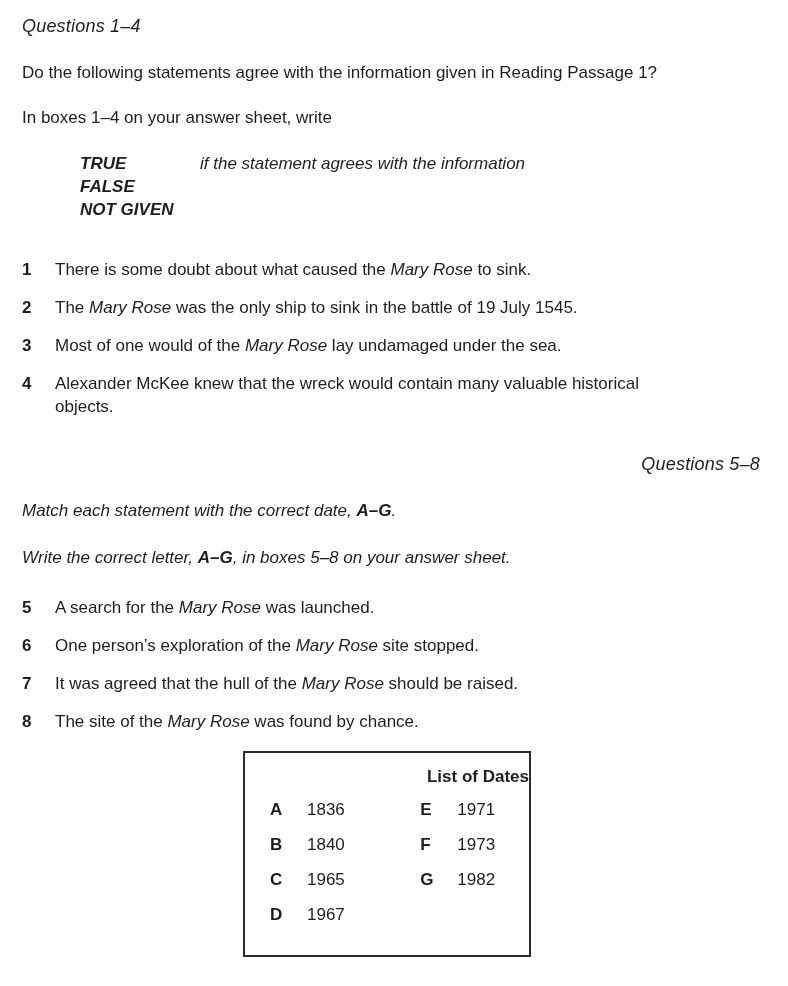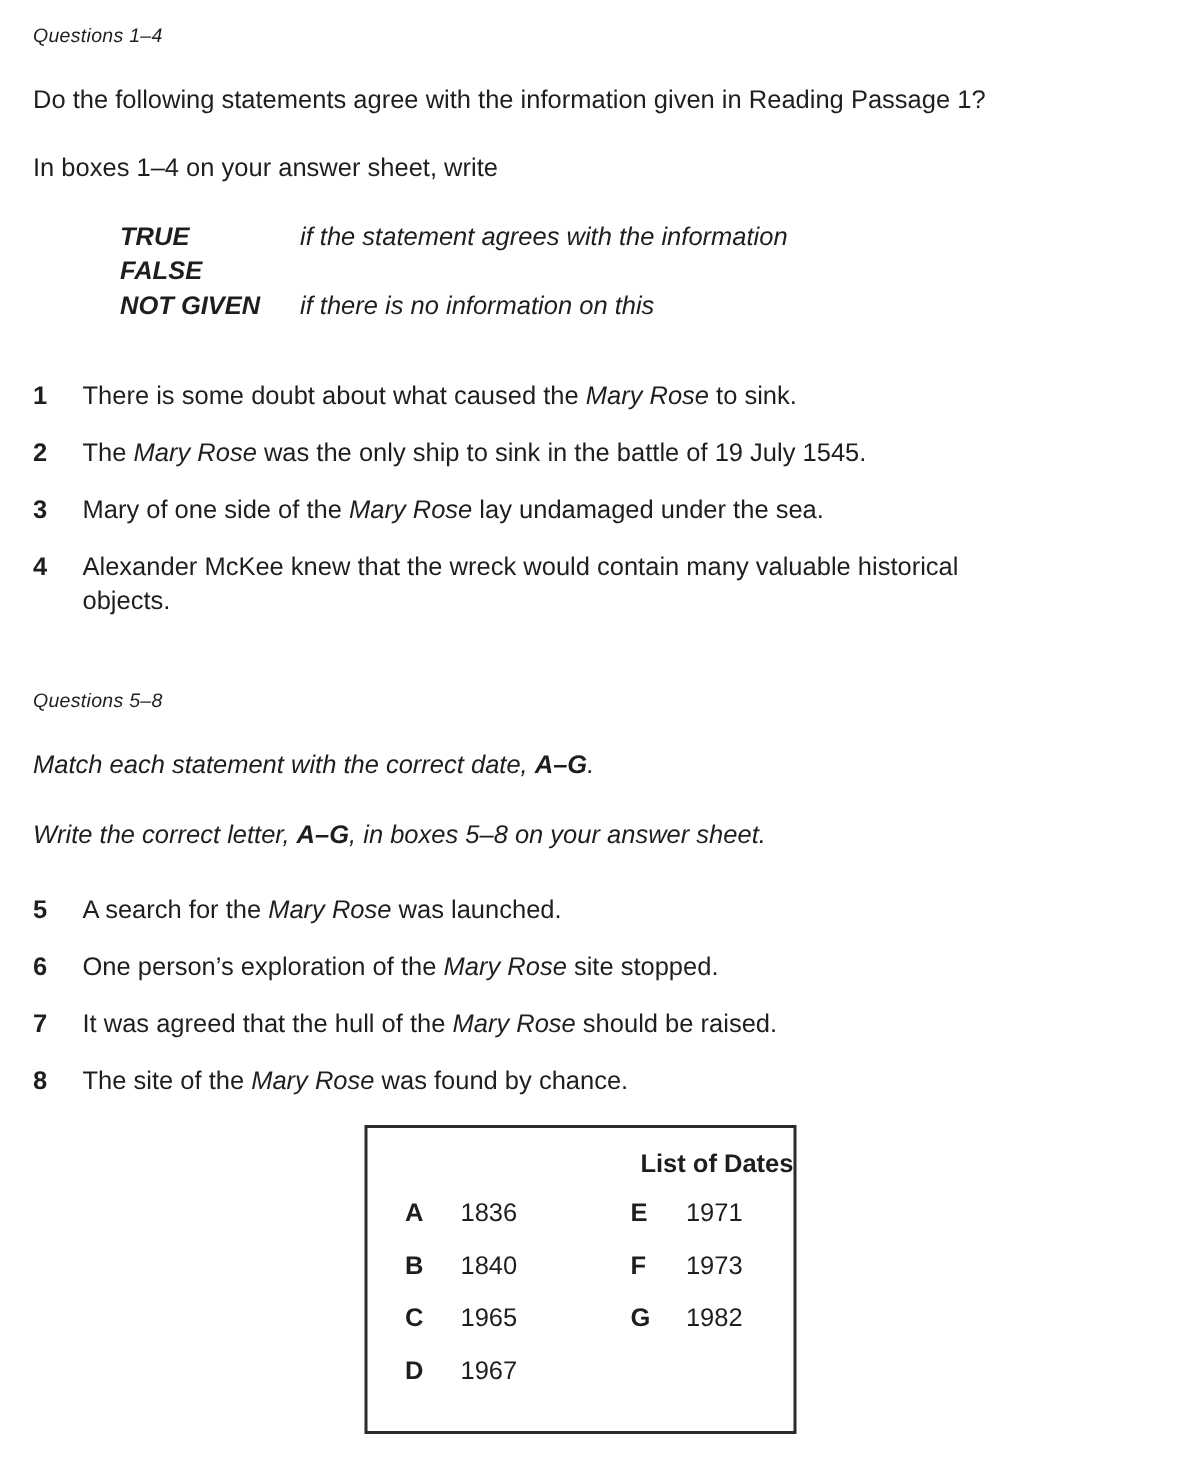--- a/index.html
+++ b/index.html
@@ -11,21 +11,21 @@
     font-size: 17px;
     color: #1e1e1e;
     position: relative;
     overflow: hidden;
   }
   .page {
     padding: 16px 28px 0 22px;
   }
   .sec-heading {
     font-style: italic;
-    font-size: 13px;
+    font-size: 18px;
     letter-spacing: 0.2px;
   }
   .intro {
     margin-top: 25px;
     line-height: 22px;
   }
   .instruction-italic {
     margin-top: 23px;
     line-height: 22px;
   }
@@ -53,21 +53,21 @@
     line-height: 23px;
   }
   .q-row.first { margin-top: 37px; }
   .q-num {
     font-weight: bold;
     width: 33px;
     flex: 0 0 33px;
   }
   .q-text { flex: 1; }
   .q-text em { font-style: italic; }
-  .sec2-heading { margin-top: 47px; }
+  .sec2-heading { margin-top: 36px; text-align: right; }
   .instr2 {
     font-style: italic;
     margin-top: 25px;
     line-height: 22px;
   }
   .instr2 b { font-weight: bold; }
   .q-row.first2 { margin-top: 27px; }
   .dates-box {
     width: 288px;
     margin: 18px 0 0 221px;
@@ -112,35 +112,34 @@
   <div class="key-block">
     <div class="key-row">
       <span class="key-term">TRUE</span>
       <span class="key-def">if the statement agrees with the information</span>
     </div>
     <div class="key-row">
       <span class="key-term">FALSE</span>
     </div>
     <div class="key-row">
       <span class="key-term">NOT GIVEN</span>
-      <span class="key-def">if there is no information on this</span>
     </div>
   </div>
 
   <div class="q-row first">
     <span class="q-num">1</span>
     <span class="q-text"><span>There is some doubt about what caused the </span><em>Mary Rose</em><span> to sink.</span></span>
   </div>
   <div class="q-row">
     <span class="q-num">2</span>
     <span class="q-text"><span>The </span><em>Mary Rose</em><span> was the only ship to sink in the battle of 19 July 1545.</span></span>
   </div>
   <div class="q-row">
     <span class="q-num">3</span>
-    <span class="q-text"><span>Mary of one side of the </span><em>Mary Rose</em><span> lay undamaged under the sea.</span></span>
+    <span class="q-text"><span>Most of one would of the </span><em>Mary Rose</em><span> lay undamaged under the sea.</span></span>
   </div>
   <div class="q-row" style="max-width: 620px;">
     <span class="q-num">4</span>
     <span class="q-text"><span>Alexander McKee knew that the wreck would contain many valuable historical objects.</span><em></em><span></span></span>
   </div>
 
   <div class="sec-heading sec2-heading">Questions 5–8</div>
 
 
   <div class="instr2"><span>Match each statement with the correct date, </span><b>A–G</b><span>.</span></div>

